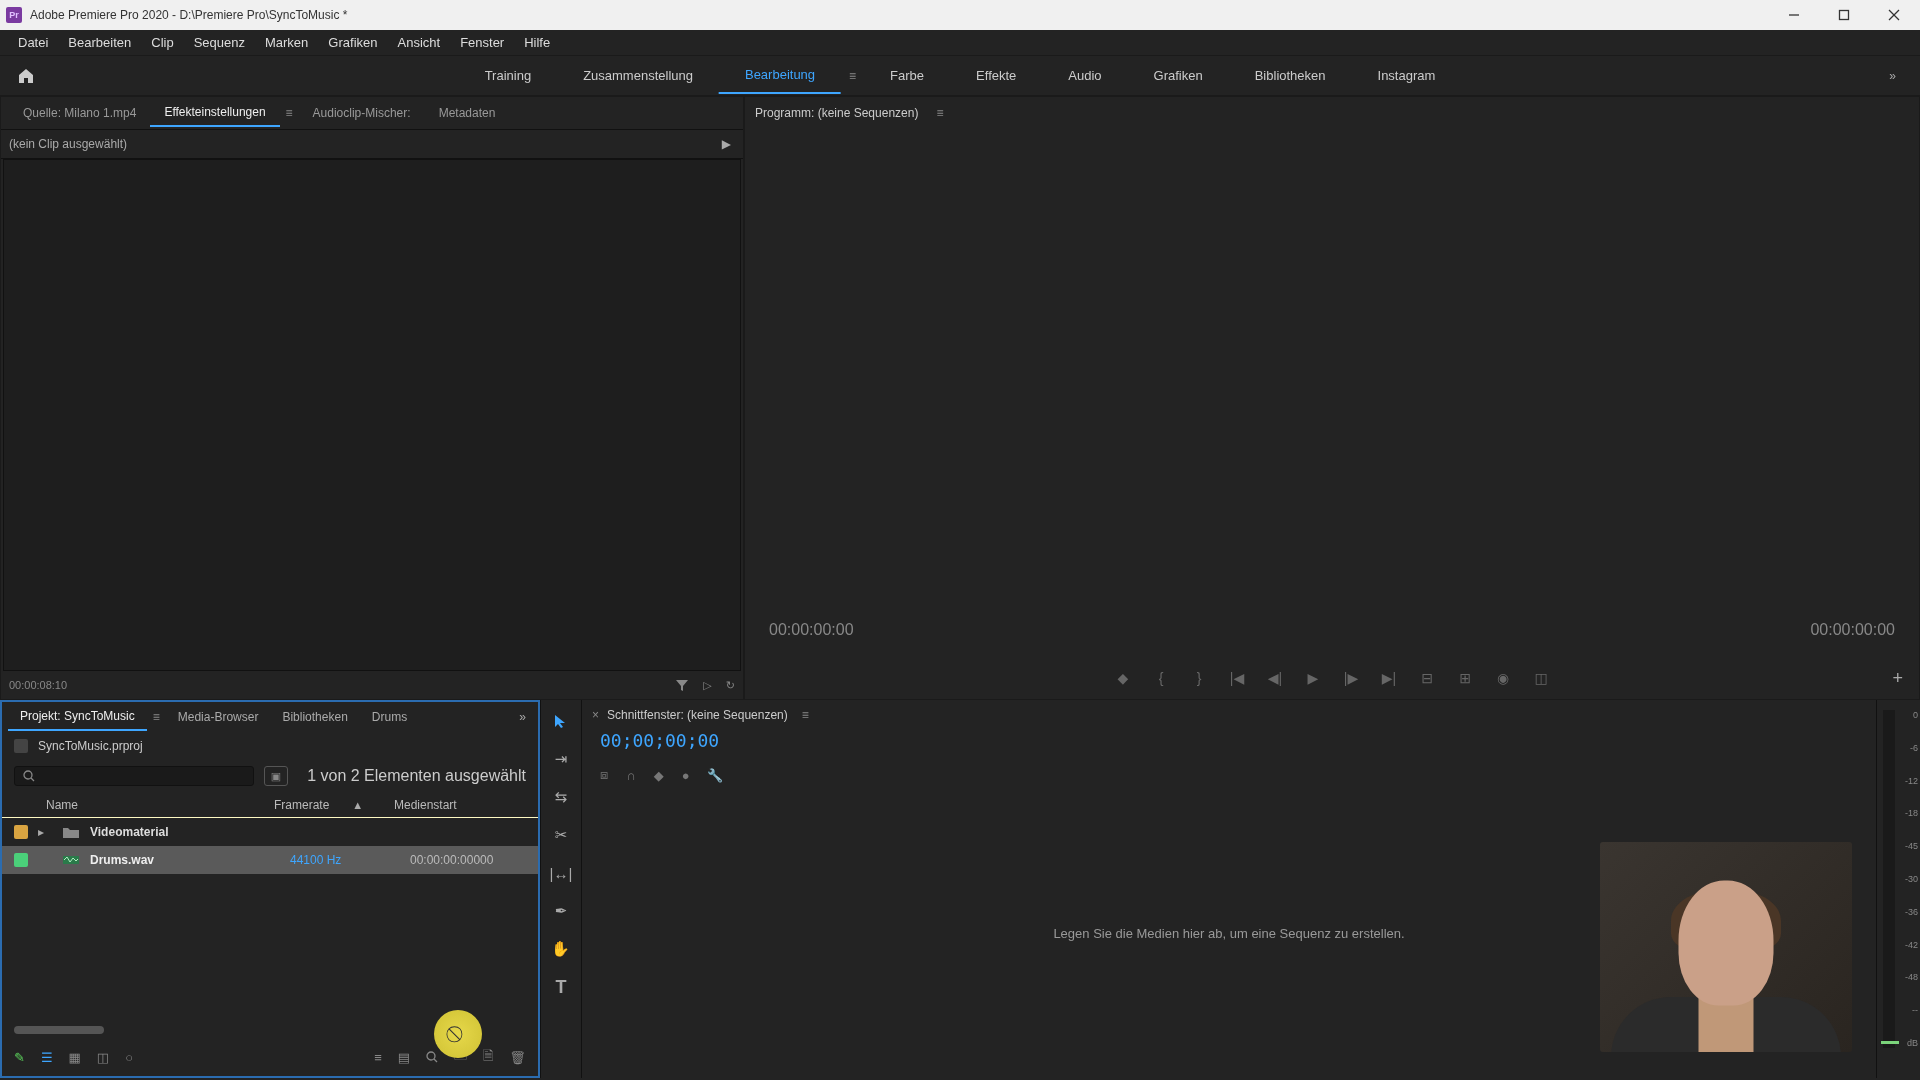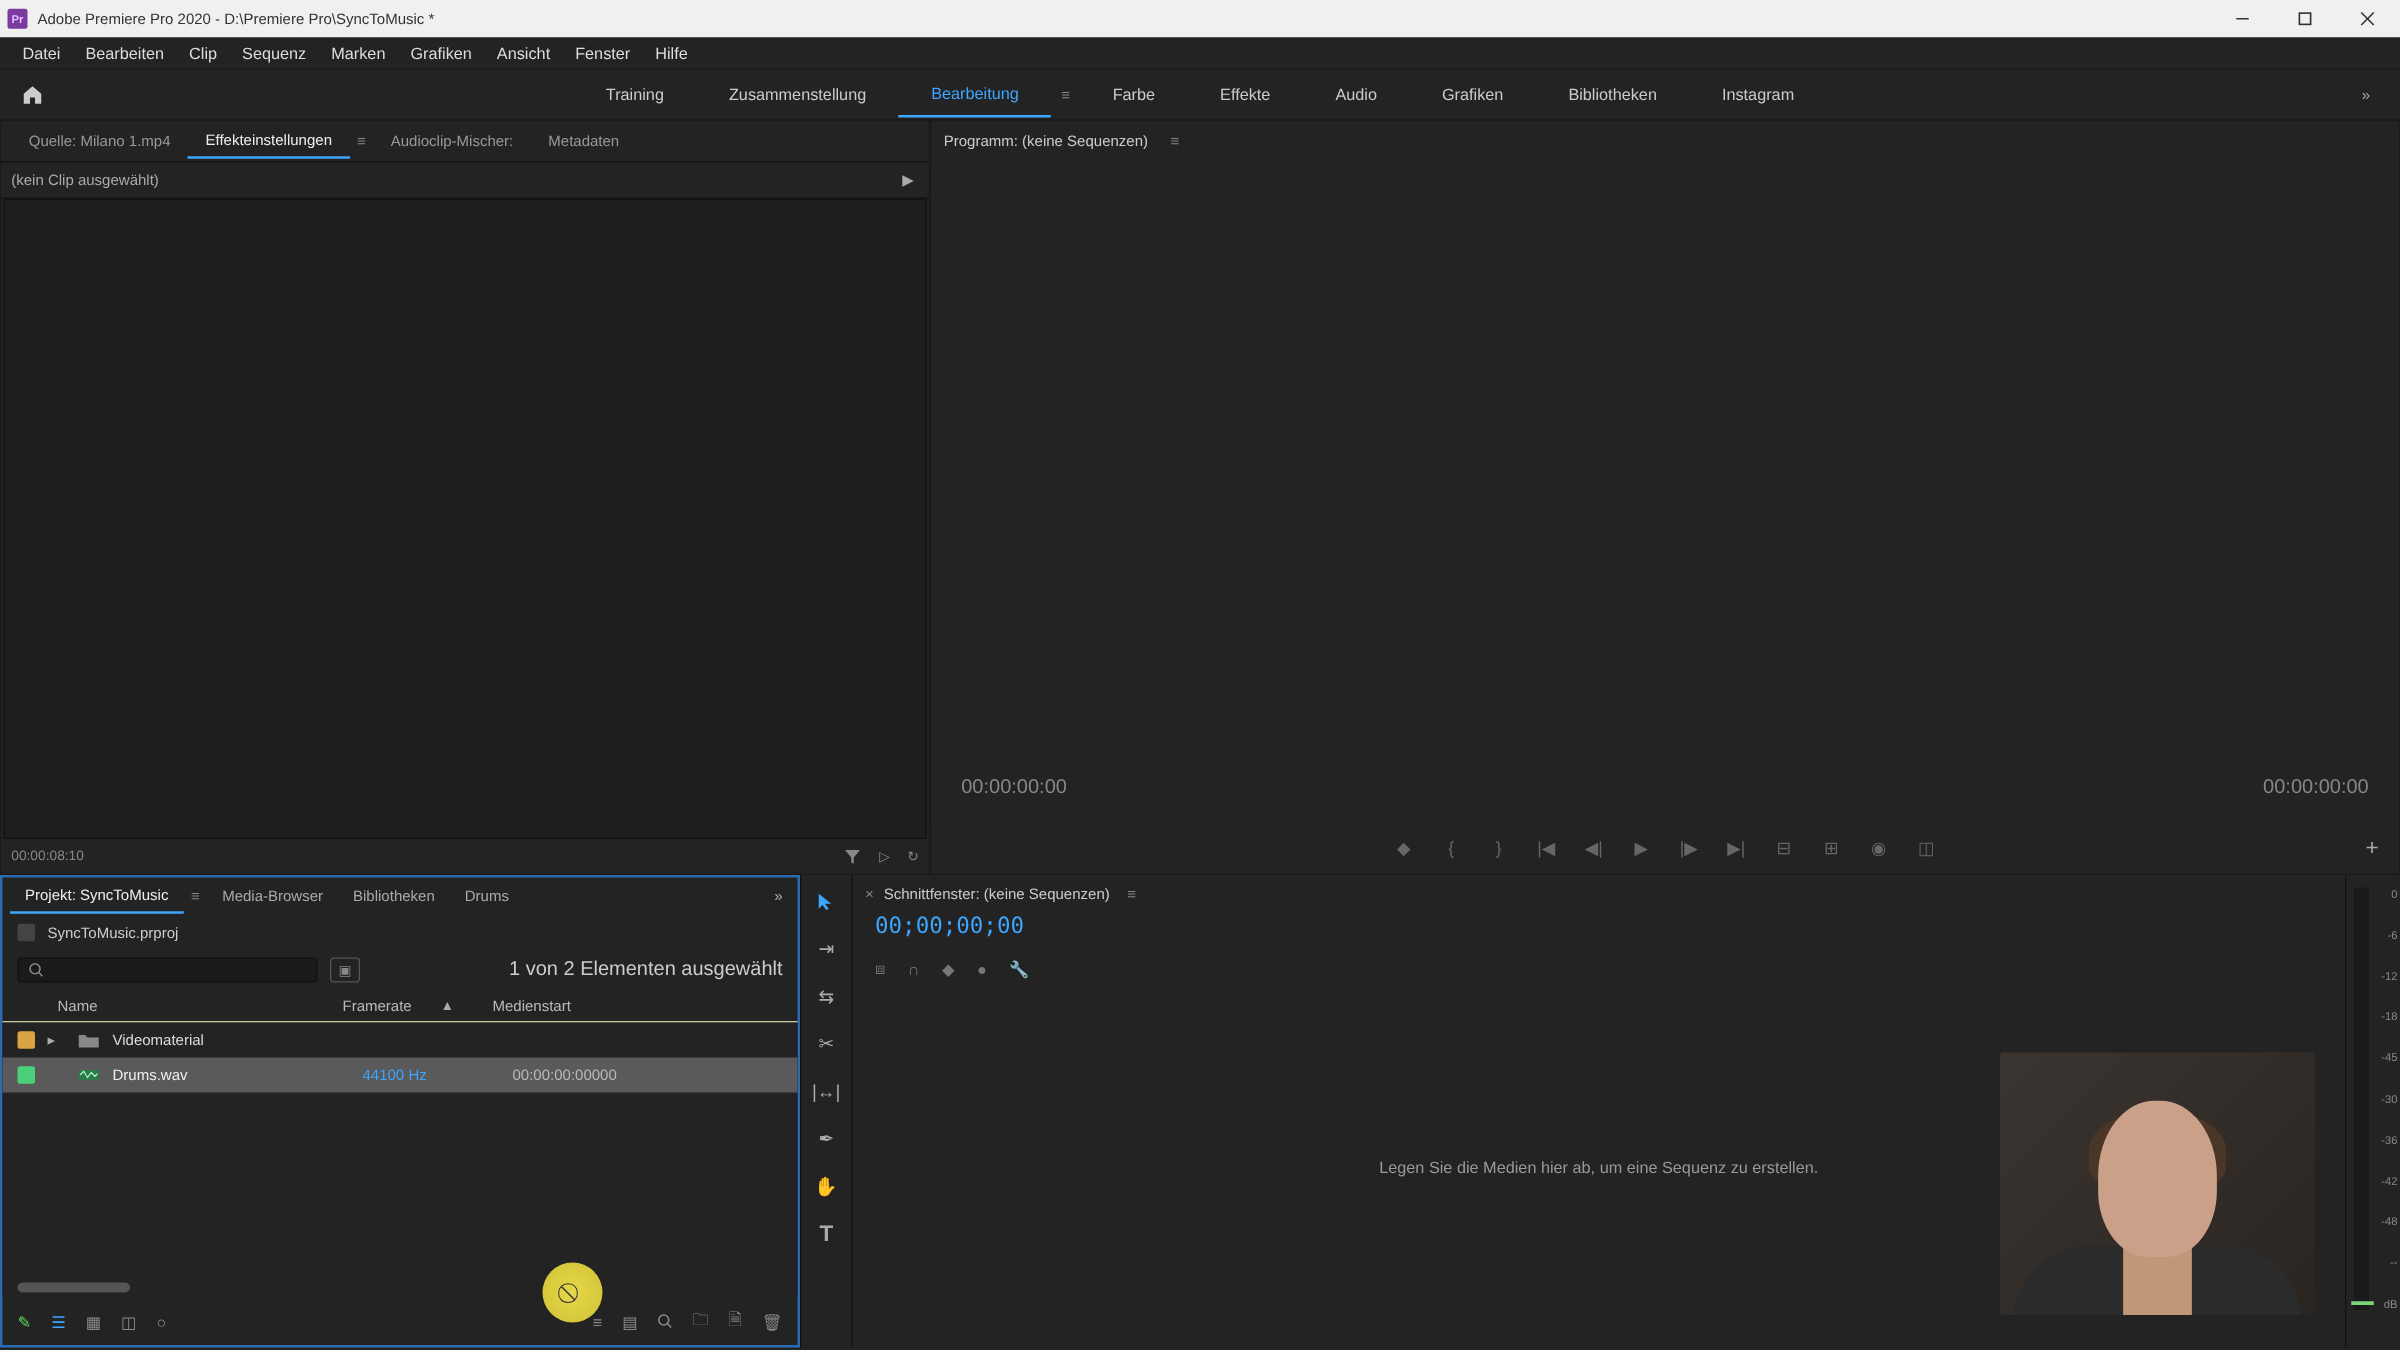--- a/index.html
+++ b/index.html
@@ -40,21 +40,21 @@
 .program-panel { flex:1; height: 100%; display:flex; flex-direction:column; }
 .program-header { display:flex; align-items:center; height:32px; padding: 0 10px; font-size: 12px; color: #ccc; }
 .program-body { flex:1; background:#232323; position:relative; }
 .program-body .time-left { position:absolute; bottom: 18px; left: 24px; font-size: 16px; color: #888; }
 .program-body .time-right { position:absolute; bottom: 18px; right: 24px; font-size: 16px; color: #888; }
 .transport { height: 42px; display:flex; align-items:center; justify-content:center; gap: 20px; padding: 0 16px; color:#666; font-size:14px; position:relative; }
 .transport .t-icon { width:18px; height:18px; display:flex; align-items:center; justify-content:center; }
 .transport .t-plus { position:absolute; right:16px; color:#aaa; font-size:18px; }
 
 .lower { display:flex; height: 378px; }
-.project-panel { width: 640px; border: 2px solid #2b6cb0; background: #232323; display:flex; flex-direction:column; position:relative; }
+.project-panel { width: 540px; border: 2px solid #2b6cb0; background: #232323; display:flex; flex-direction:column; position:relative; }
 .proj-tabs { display:flex; align-items:center; height:30px; padding: 0 6px; }
 .proj-tab { padding: 6px 12px; font-size:12px; color:#aaa; }
 .proj-tab.active { color:#eee; border-bottom: 2px solid #3ea6ff; }
 .proj-overflow { margin-left:auto; color:#aaa; padding: 0 6px; }
 .proj-filename { display:flex; align-items:center; height: 28px; padding: 0 12px; font-size:12px; color:#ccc; gap: 10px; }
 .proj-filename .file-icon { width:14px; height:14px; background:#444; border-radius:2px; }
 .proj-search-row { display:flex; align-items:center; height: 32px; padding: 0 12px; gap: 10px; }
 .proj-search-row .search-box { display:flex; align-items:center; background:#1a1a1a; border:1px solid #111; border-radius: 3px; padding: 3px 8px; width: 240px; gap:6px; color:#888; }
 .proj-search-row .cam-icon { width: 24px; height:20px; border:1px solid #555; border-radius:3px; display:flex; align-items:center; justify-content:center; color:#888; font-size:11px; }
 .proj-search-row .sel-text { margin-left:auto; color:#ccc; font-size:16px; }
@@ -64,21 +64,21 @@
 .proj-headers .col-fr { width: 120px; display:flex; align-items:center; gap:23px; }
 .proj-headers .col-ms { flex:1; }
 .proj-headers .sort-caret { font-size: 11px; color:#aaa; }
 
 .proj-list { flex:1; background:#232323; }
 .proj-row { display:flex; align-items:center; height:28px; padding: 0 12px; font-size:12px; color:#ddd; }
 .proj-row.sel { background:#5a5a5a; color:#eee; }
 .proj-row .tag { width:14px; height:14px; border-radius:2px; margin-right: 10px; }
 .proj-row .expand { width:14px; color:#aaa; }
 .proj-row .type-icon { width:22px; height:16px; margin: 0 8px; display:flex; align-items:center; justify-content:center; }
-.proj-row .r-name { width: 200px; }
+.proj-row .r-name { width: 200px; font-weight: bold; }
 .proj-row .r-fr { width: 120px; color:#3ea6ff; }
 .proj-row .r-ms { flex:1; text-align:left; color:#bbb; }
 .proj-scrollthumb { position:absolute; bottom: 42px; left: 12px; width: 90px; height: 8px; background:#555; border-radius:4px; }
 
 .proj-footer { height: 38px; display:flex; align-items:center; padding: 0 12px; gap: 16px; color:#888; font-size:13px; }
 .proj-footer .pen-icon { color:#5bd35b; }
 .proj-footer .list-icon { color:#3ea6ff; }
 .proj-footer .right-group { margin-left:auto; display:flex; gap: 16px; align-items:center; }
 
 .yellow-highlight { position:absolute; bottom: 18px; left: 432px; width: 48px; height: 48px; background: radial-gradient(circle, #e6d84a 0%, #d6c83a 70%, rgba(214,200,58,0) 100%); border-radius:50%; display:flex; align-items:center; justify-content:center; }

